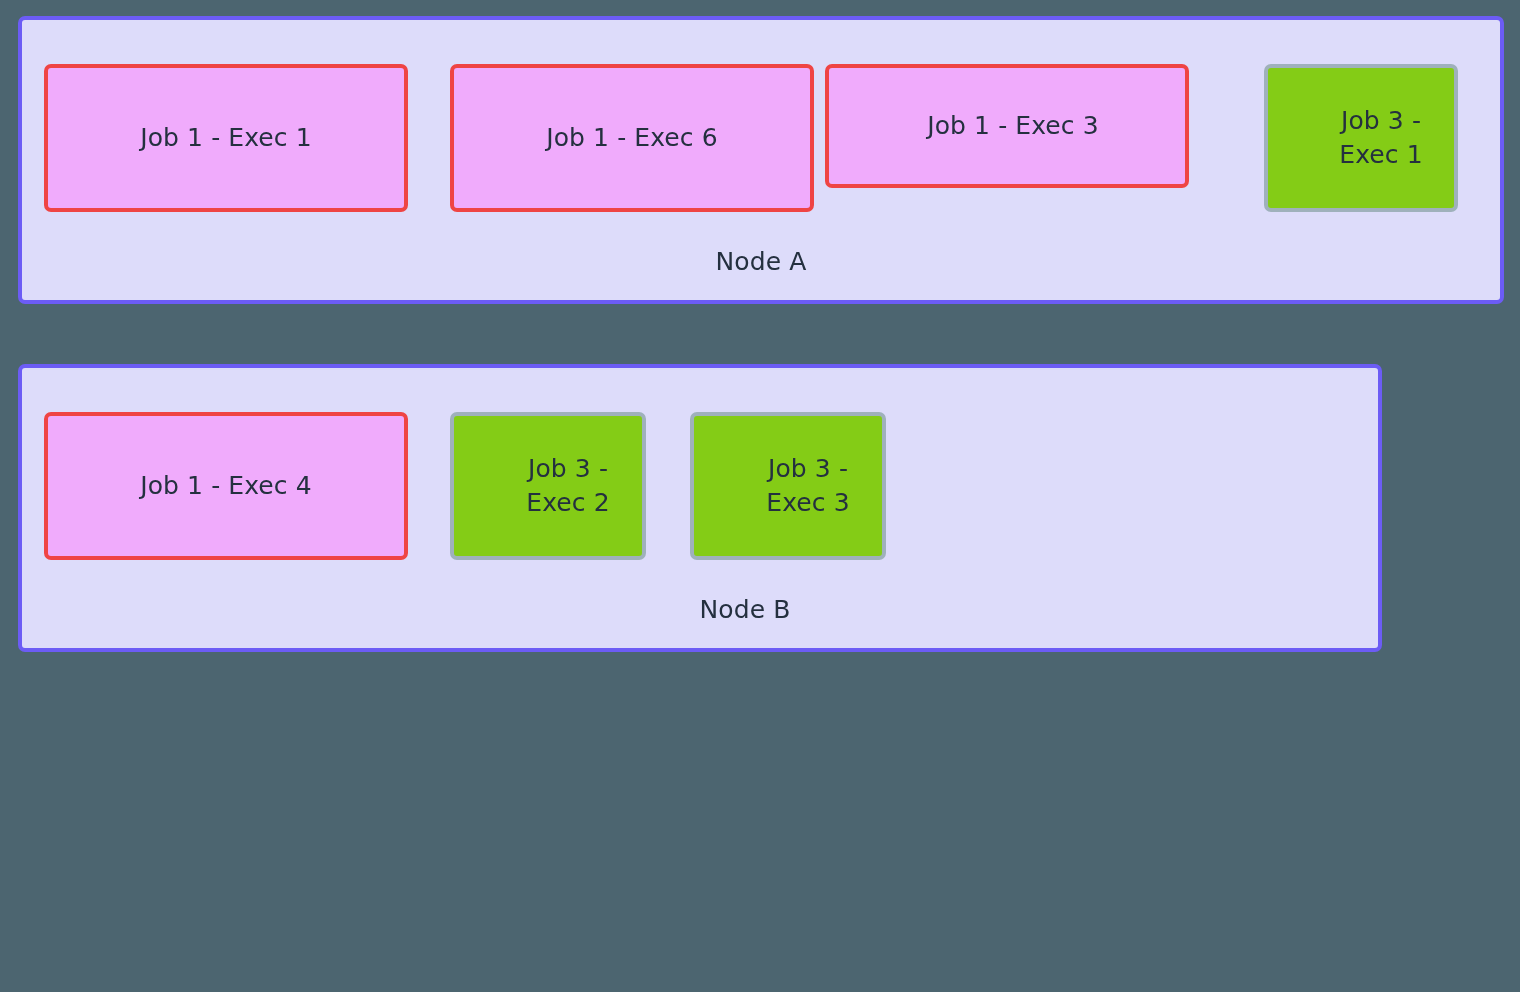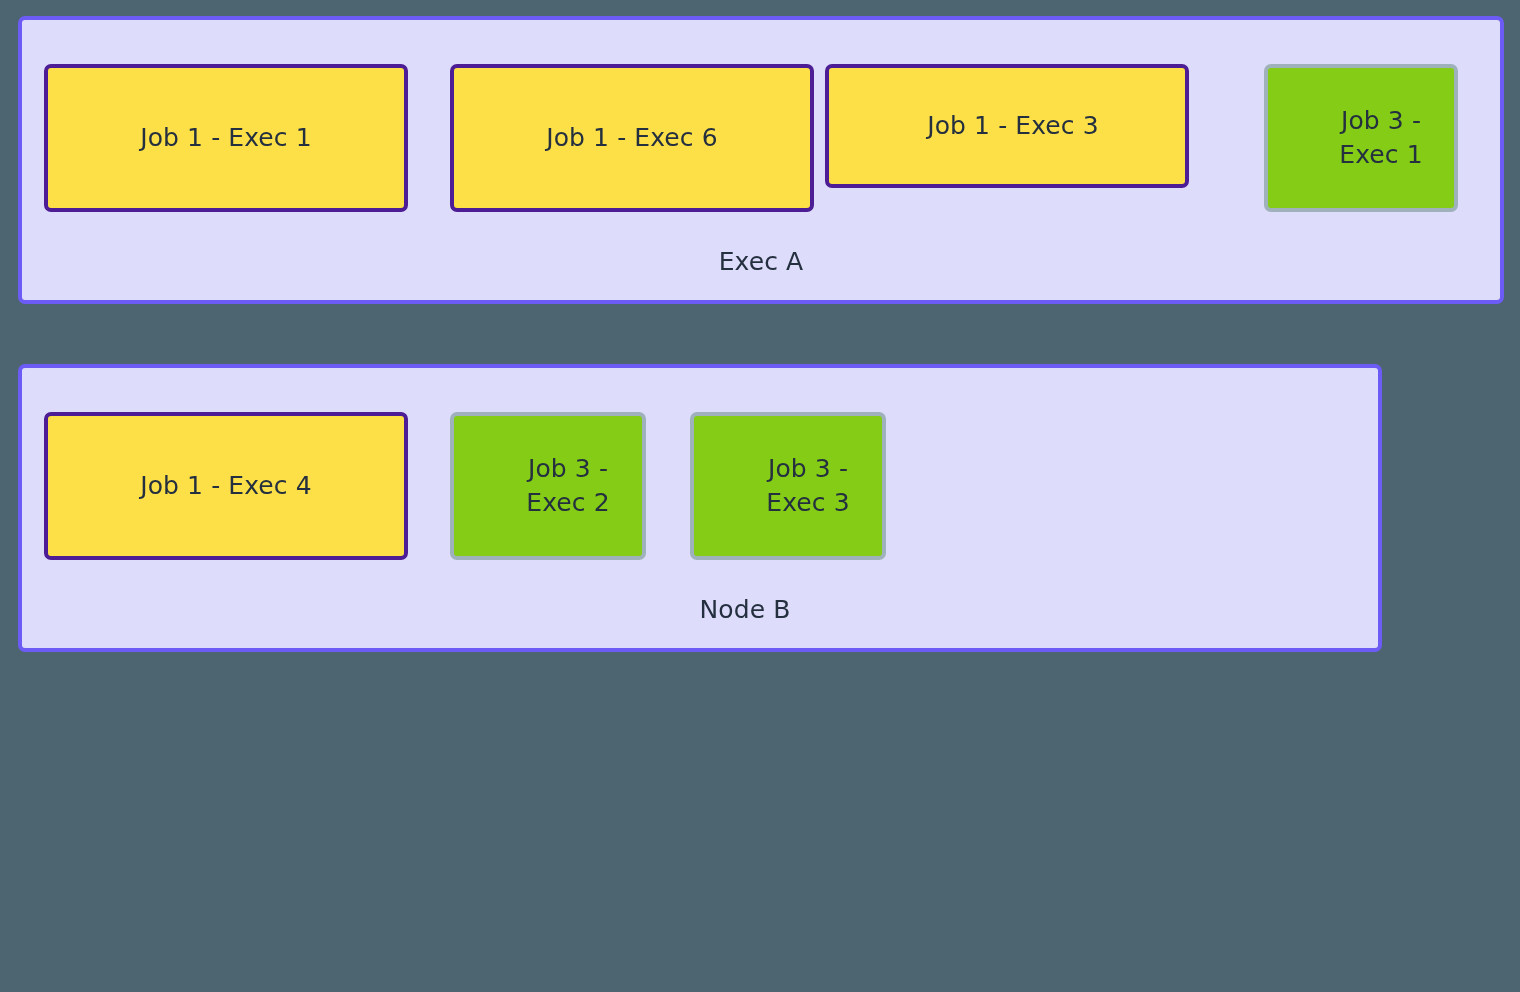--- a/index.html
+++ b/index.html
@@ -33,22 +33,22 @@
     justify-content: center;
     text-align: center;
     border-radius: 7px;
     font-size: 25px;
     line-height: 1.35;
     color: #24303f;
     white-space: pre-line;
     letter-spacing: 0.1px;
   }
   .task.orange {
-    background: #fde047;
-    border: 4px solid #4c1d95;
+    background: #f0abfc;
+    border: 4px solid #ef4444;
     text-align: right;
   }
   .task.gray {
     background: #84cc16;
     border: 4px solid #9fb1bb;
     padding-left: 40px;
   }
   .task.red {
     background: #f8dade;
     border: 4px solid #cf4053;
@@ -75,21 +75,21 @@
     <div class="task orange" style="left:428px; top:44px; width:364px; height:148px;">
       <span>Job 1 - Exec 6</span>
     </div>
     <div class="task orange" style="left:803px; top:44px; width:364px; height:124px;padding-left:12px;">
       <span>Job 1 - Exec 3</span>
     </div>
     <div class="task gray" style="left:1242px; top:44px; width:194px; height:148px;">
       <span>Job  3 -
 Exec 1</span>
     </div>
-    <div class="node-label" style="top:227px;">Exec A</div>
+    <div class="node-label" style="top:227px;">Node A</div>
   </div>
 
   <div class="node" style="left:18px; top:364px; width:1364px; height:288px;">
     <div class="task orange" style="left:22px; top:44px; width:364px; height:148px;">
       <span>Job 1 - Exec 4</span>
     </div>
     <div class="task gray" style="left:428px; top:44px; width:196px; height:148px;">
       <span>Job 3 -
 Exec 2</span>
     </div>

